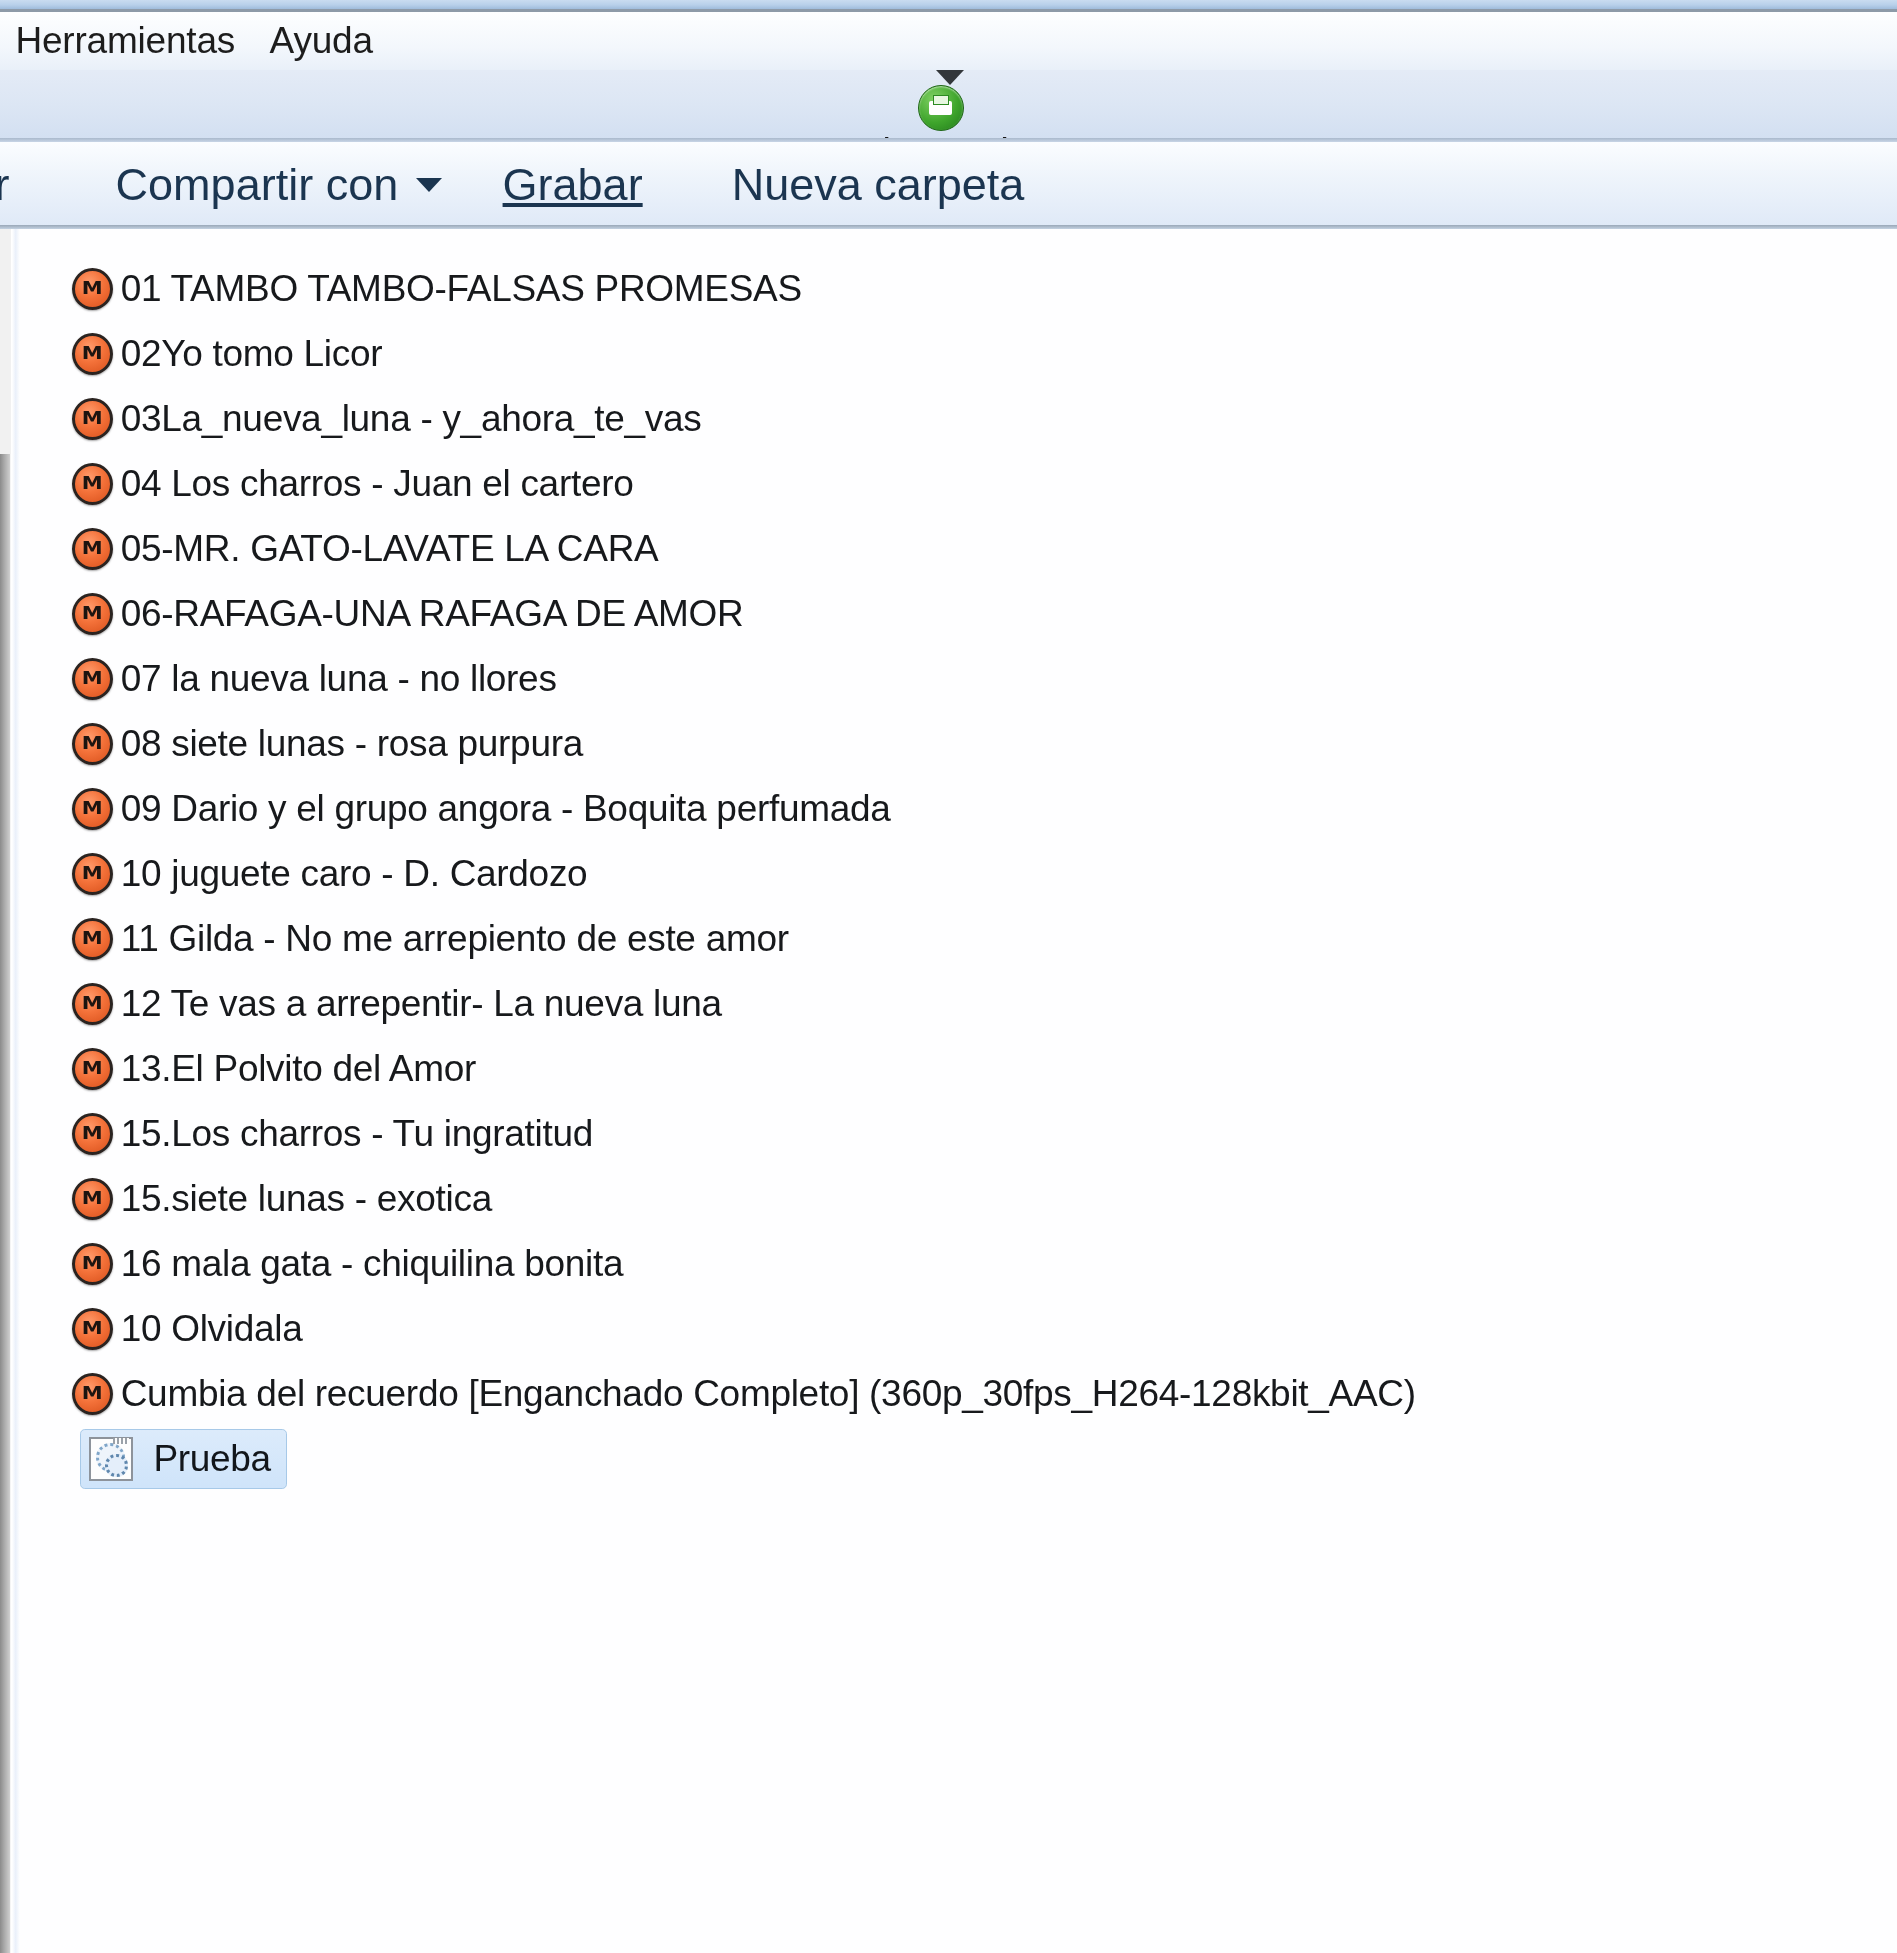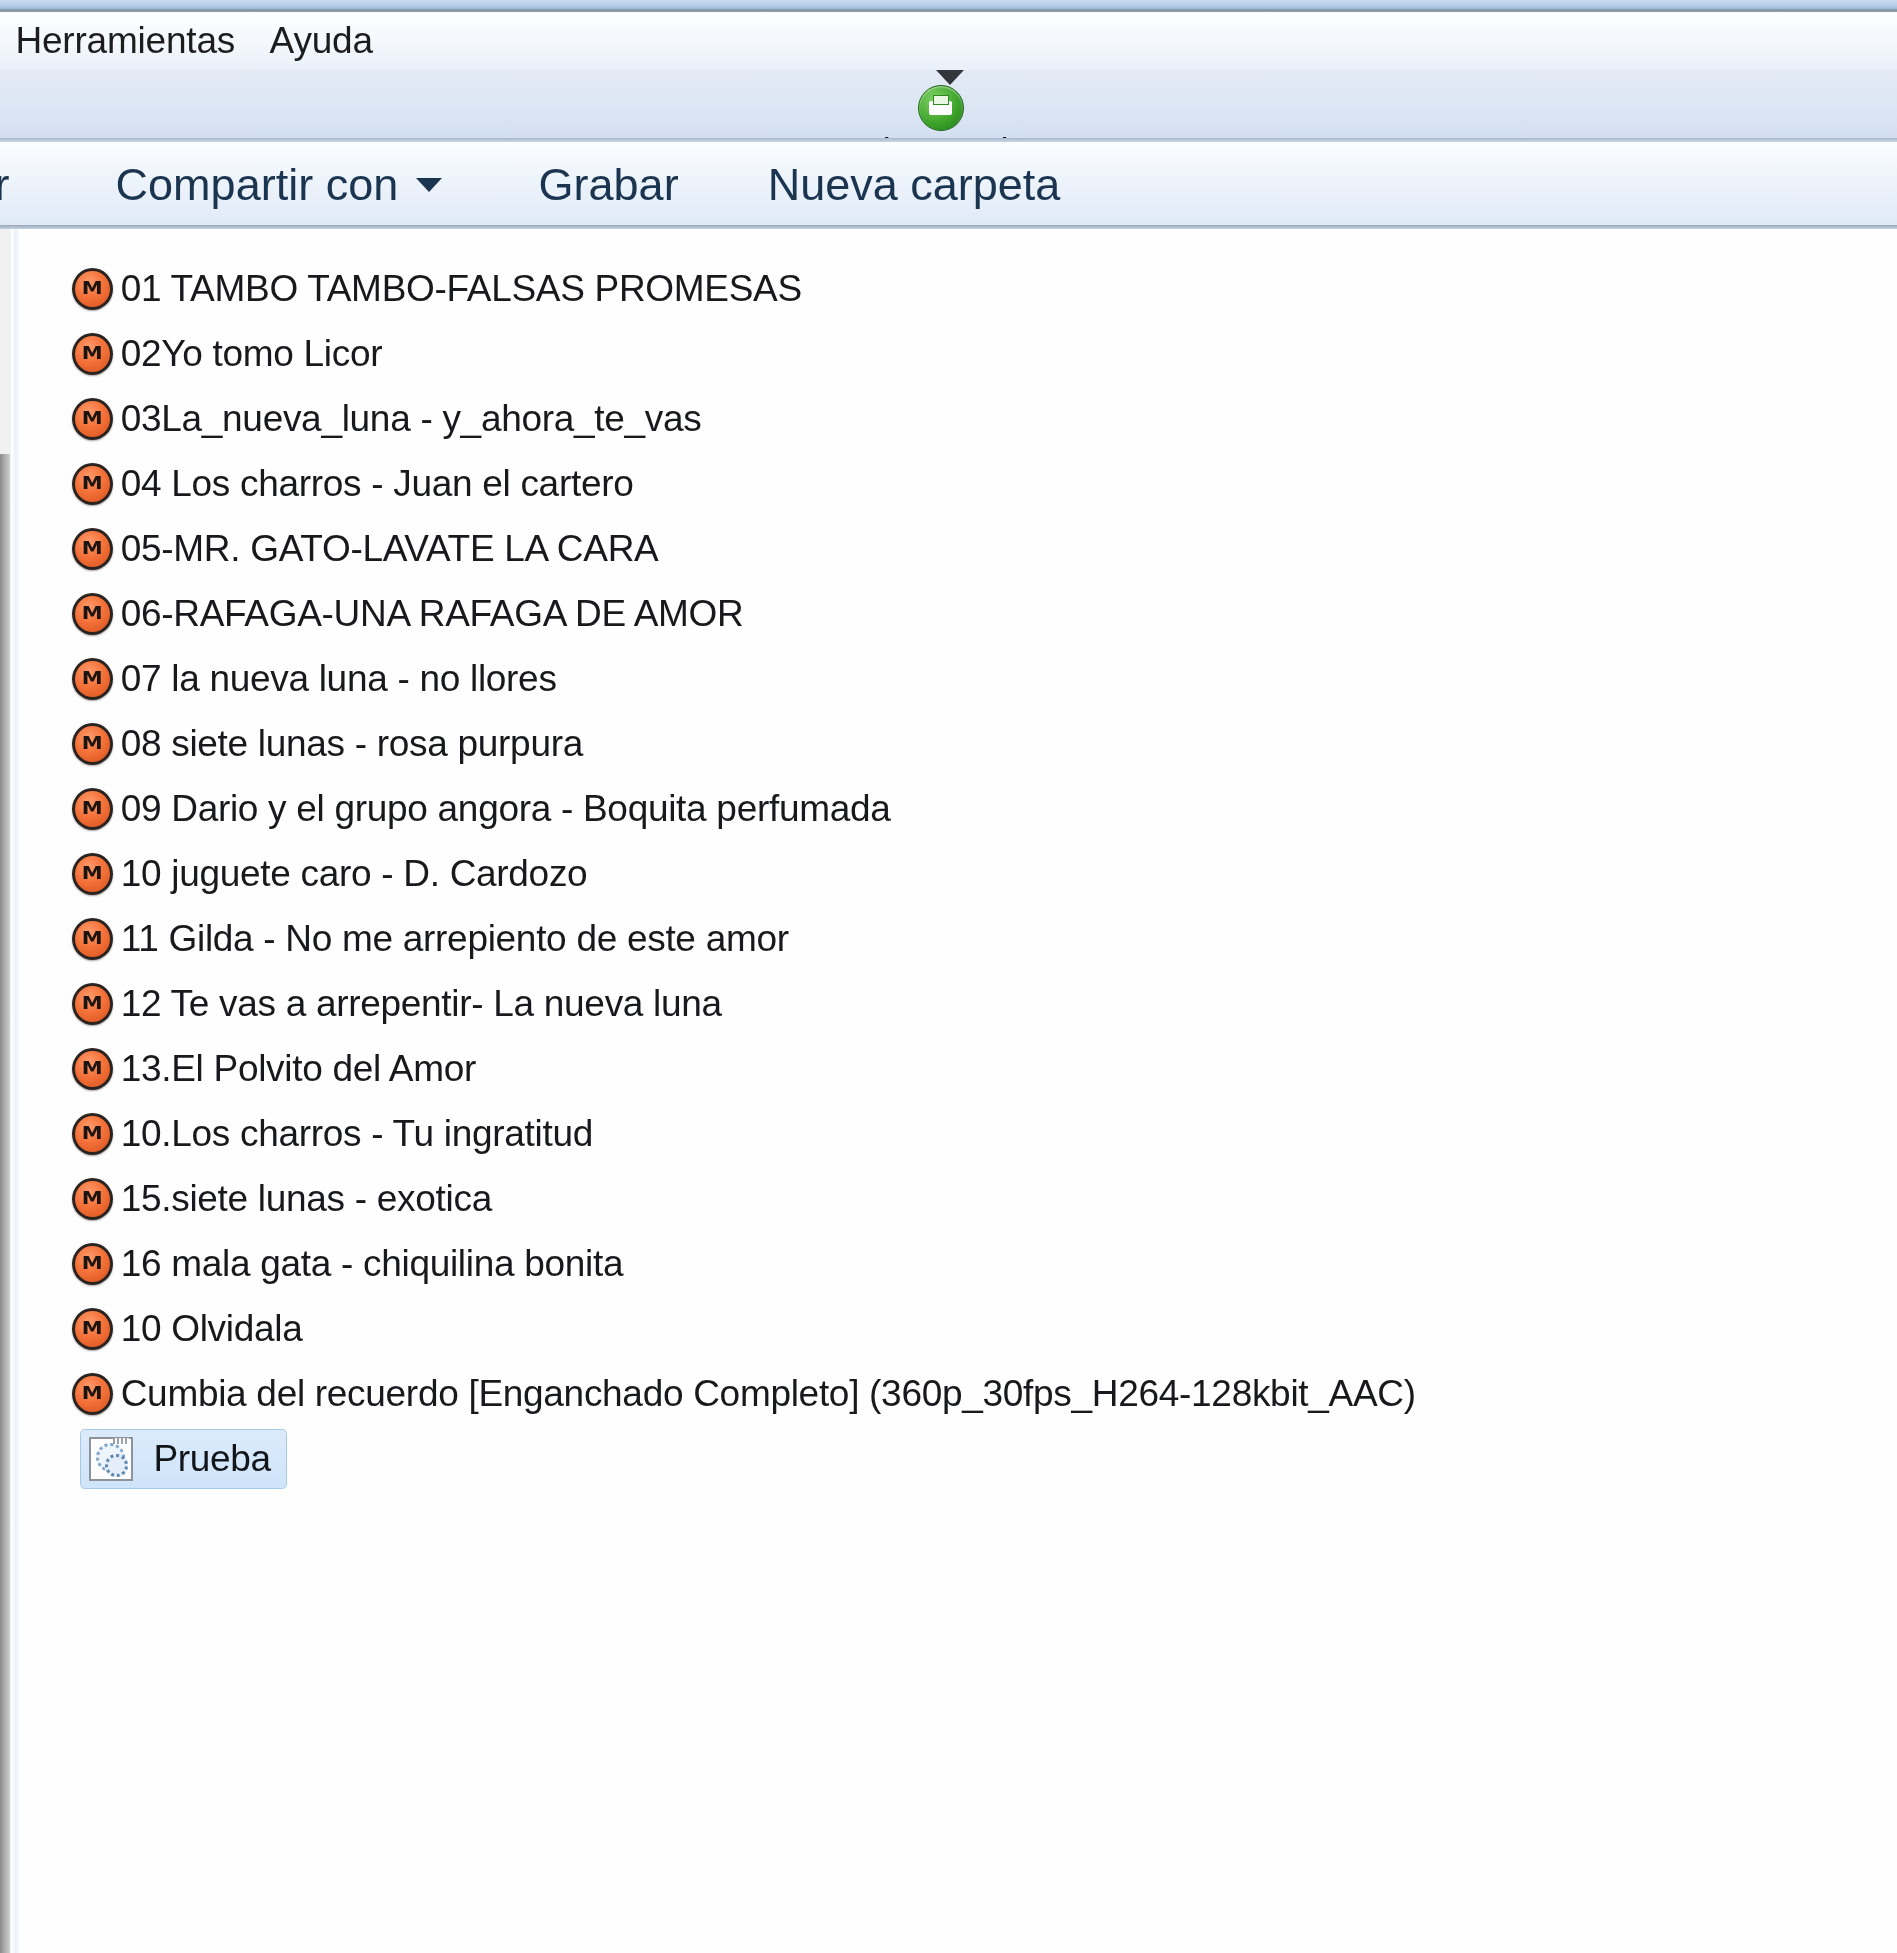--- a/index.html
+++ b/index.html
@@ -280,21 +280,21 @@
   <div class="photoband-label">Photo Print</div>
 </div>
 <div class="photoband-bottom"></div>
 
 <div class="toolbar">
   <div class="tb-btn" style="margin-left:-15.4px;">ir</div>
   <div class="tb-btn" style="margin-left:106px;">
     <span>Compartir con</span>
     <span class="tb-caret"></span>
   </div>
-  <div class="tb-btn" style="margin-left:97px;">Grabar</div>
+  <div class="tb-btn" style="margin-left:61px;text-decoration:underline;">Grabar</div>
   <div class="tb-btn" style="margin-left:89px;">Nueva carpeta</div>
 </div>
 <div class="toolbar-bottom"></div>
 
 <div class="splitter-top-fill"></div>
 <div class="splitter"></div>
 <div class="pane-left-edge"></div>
 
 <div class="listpane">
   <div class="list" id="file-list">
@@ -373,21 +373,21 @@
       <div class="row">
         <span class="mpc-icon">
           <span>M</span>
         </span>
         <span class="row-label">13.El Polvito del Amor</span>
       </div>
       <div class="row">
         <span class="mpc-icon">
           <span>M</span>
         </span>
-        <span class="row-label">10.Los charros - Tu ingratitud</span>
+        <span class="row-label">15.Los charros - Tu ingratitud</span>
       </div>
       <div class="row">
         <span class="mpc-icon">
           <span>M</span>
         </span>
         <span class="row-label">15.siete lunas - exotica</span>
       </div>
       <div class="row">
         <span class="mpc-icon">
           <span>M</span>

